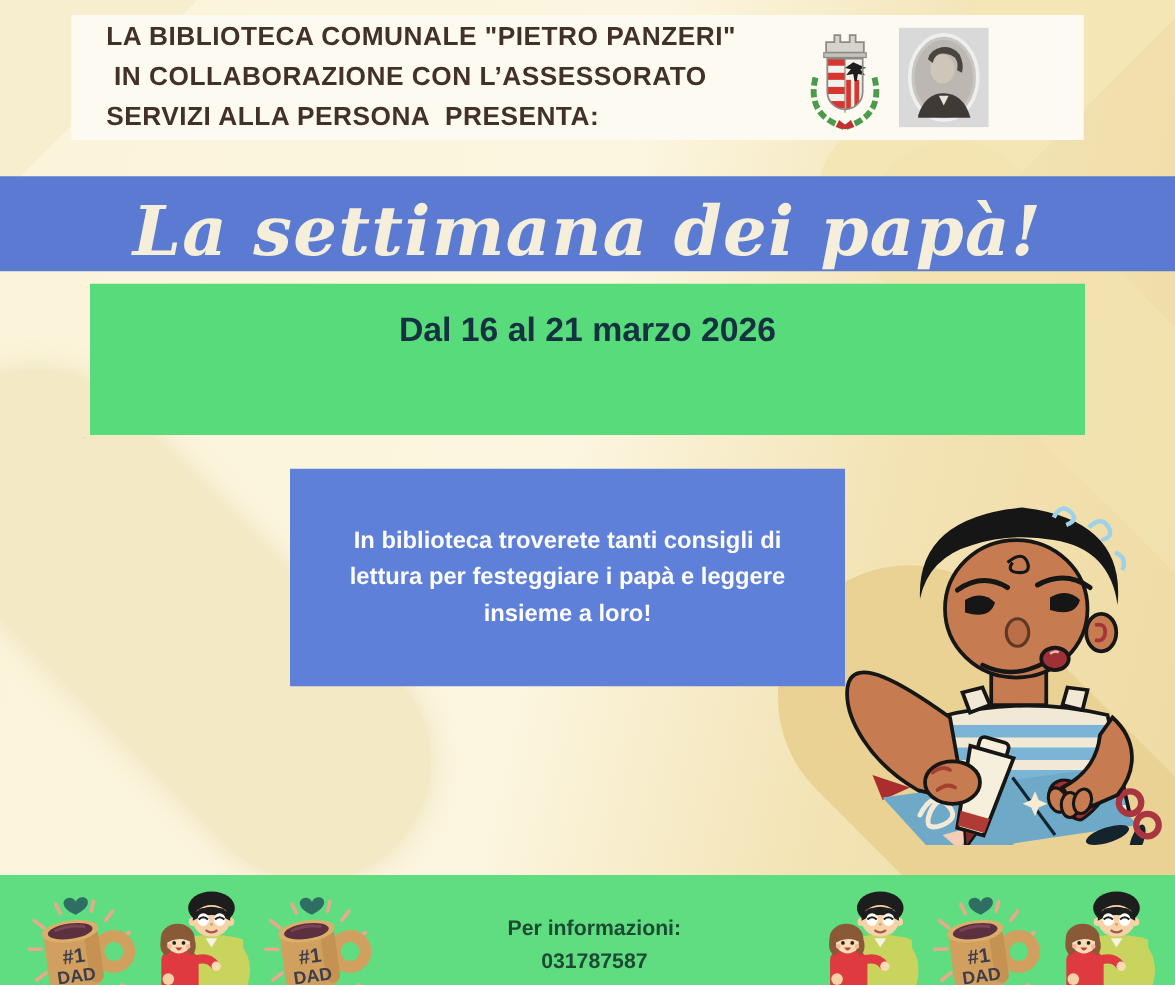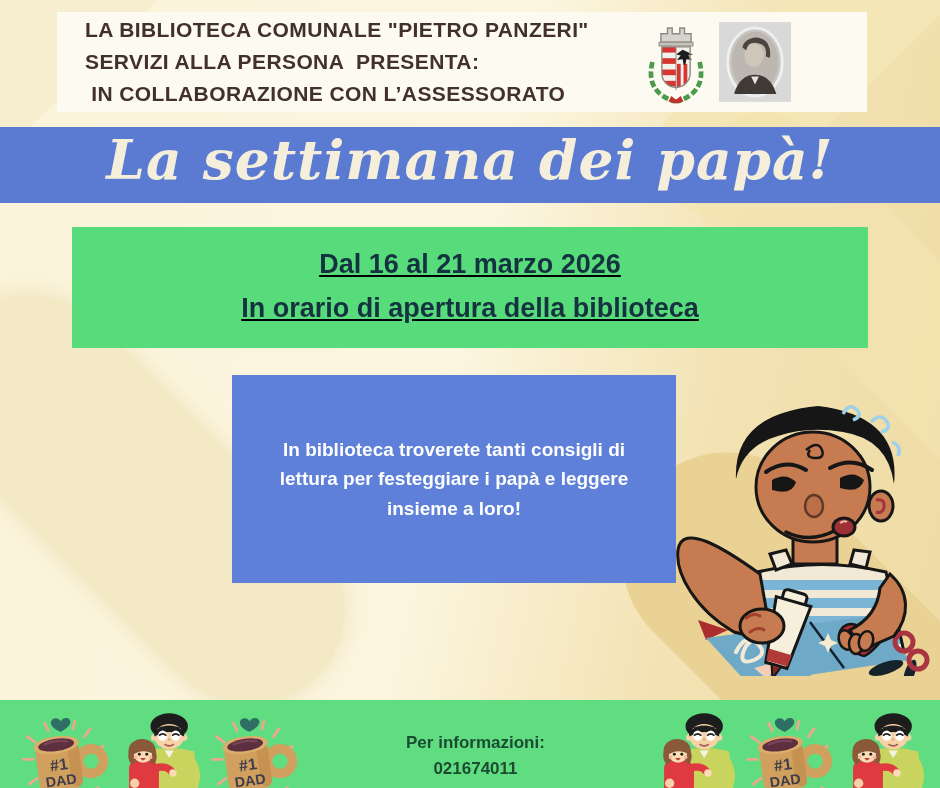--- a/index.html
+++ b/index.html
@@ -17,36 +17,36 @@
 
   .header-band{
     position:absolute;left:57px;top:12px;width:810px;height:100px;background:#fdfaf1;
     display:flex;align-items:center;z-index:2;
   }
   .header-text{flex:1;padding-left:28px;}
   .header-line{font-size:21px;font-weight:bold;color:#42302a;line-height:1.52;letter-spacing:.4px;white-space:pre-wrap;}
   .header-images{display:flex;align-items:center;gap:10px;margin-right:76px;}
 
   .title-band{
-    position:absolute;left:0;top:127px;width:940px;height:76px;background:#5b7bd3;
-    display:flex;align-items:flex-start;justify-content:center;z-index:2;
+    position:absolute;left:0;top:141px;width:940px;height:76px;background:#5b7bd3;
+    display:flex;align-items:flex-end;justify-content:center;z-index:2;
   }
   .title-band h1{
     margin:0;font-family:"DejaVu Serif",serif;font-style:italic;font-weight:bold;
     font-size:55px;color:#f4eedb;letter-spacing:1px;
   }
 
   .date-band{
     position:absolute;left:72px;top:227px;width:796px;height:121px;background:#58db7a;
-    text-align:center;padding-top:16px;box-sizing:border-box;z-index:2;text-decoration:underline;
+    text-align:center;padding-top:16px;box-sizing:border-box;z-index:2;
   }
   .date-line{font-size:27px;font-weight:bold;color:#14323f;line-height:1.62;}
 
   .info-box{
-    position:absolute;left:232px;top:375px;width:444px;height:208px;background:#5f80d8;
+    position:absolute;left:232px;top:375px;width:444px;height:174px;background:#5f80d8;
     display:flex;flex-direction:column;justify-content:center;gap:24px;
     padding:0 24px;box-sizing:border-box;text-align:center;z-index:2;
   }
   .info-box p{margin:0;font-size:19px;font-weight:bold;color:#fdfdfd;line-height:1.55;}
 
   .child-illustration{position:absolute;left:658px;top:384px;width:272px;height:292px;z-index:2;}
 
   .footer-band{
     position:absolute;left:0;top:700px;width:940px;height:112px;background:#5fdd80;
     display:flex;align-items:center;justify-content:space-between;
@@ -126,22 +126,22 @@
         <circle cx="61" cy="69" r="4" fill="#fbdcb4"></circle>
         <circle cx="20" cy="80" r="5" fill="#f7d2a6"></circle>
         <circle cx="60" cy="99" r="5" fill="#f7d2a6"></circle>
       </symbol>
     </defs>
   </svg>
 
   <header class="header-band">
     <div class="header-text">
       <div class="header-line">LA BIBLIOTECA COMUNALE "PIETRO PANZERI"</div>
+      <div class="header-line"> IN COLLABORAZIONE CON L’ASSESSORATO</div>
       <div class="header-line">SERVIZI ALLA PERSONA  PRESENTA:</div>
-      <div class="header-line"> IN COLLABORAZIONE CON L’ASSESSORATO</div>
     </div>
     <div class="header-images">
       <svg width="66" height="88" viewBox="0 0 70 92">
         <path d="M10,46 Q2,78 34,88" stroke="#4c9b4c" stroke-width="5" fill="none" stroke-dasharray="7 3"></path>
         <path d="M60,46 Q68,78 36,88" stroke="#4c9b4c" stroke-width="5" fill="none" stroke-dasharray="7 3"></path>
         <path d="M19,16 h7 v-6 h5 v6 h8 v-6 h5 v6 h7 v9 h-32 z" fill="#d6d3cd" stroke="#8c8a82" stroke-width="1.5"></path>
         <rect x="17" y="25" width="36" height="4" fill="#c5c2bb" stroke="#8c8a82" stroke-width="1"></rect>
         <clipPath id="shieldClip">
             <path d="M20,30 h30 v28 a15,15 0 0 1 -30,0 z"></path>
           </clipPath>
@@ -170,21 +170,20 @@
       </svg>
     </div>
   </header>
 
   <div class="title-band">
     <h1>La settimana dei papà!</h1>
   </div>
 
   <div class="date-band">
     <div class="date-line">Dal 16 al 21 marzo 2026</div>
-    <div class="date-line">In orario di apertura della biblioteca</div>
   </div>
 
   <div class="info-box">
     <p>In biblioteca troverete tanti consigli di lettura per festeggiare i papà e leggere insieme a loro!</p>
   </div>
 
   <svg class="child-illustration" viewBox="0 0 272 292">
     <path d="M135,150 h44 v30 h-44 z" fill="#c67c50" stroke="#161616" stroke-width="3"></path>
     <clipPath id="chestClip">
         <path d="M92,190 Q160,172 228,188 L246,268 L74,268 Z"></path>
@@ -248,21 +247,21 @@
         <use href="#sym-mug"></use>
       </svg>
     <svg class="deco" width="84" height="102" style="transform:translateY(3px)">
         <use href="#sym-dadchild"></use>
       </svg>
     <svg class="deco" width="95" height="100">
         <use href="#sym-mug"></use>
       </svg>
     <div class="footer-text">
       <div>Per informazioni:</div>
-      <div>021674011</div>
+      <div>031787587</div>
     </div>
     <svg class="deco" width="84" height="102" style="transform:translateY(3px)">
         <use href="#sym-dadchild"></use>
       </svg>
     <svg class="deco" width="95" height="100">
         <use href="#sym-mug"></use>
       </svg>
     <svg class="deco" width="84" height="102" style="transform:translateY(3px)">
         <use href="#sym-dadchild"></use>
       </svg>

